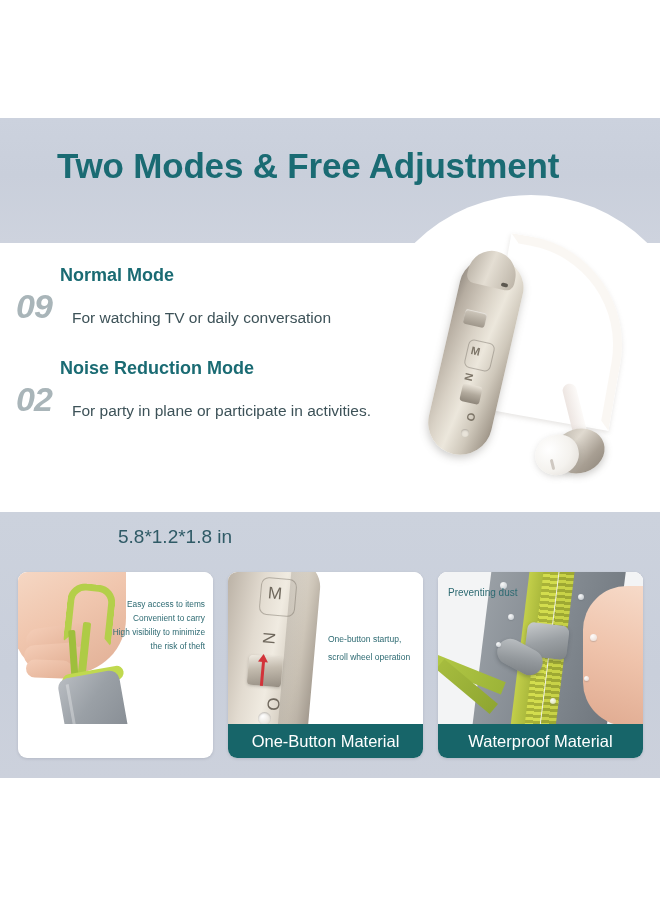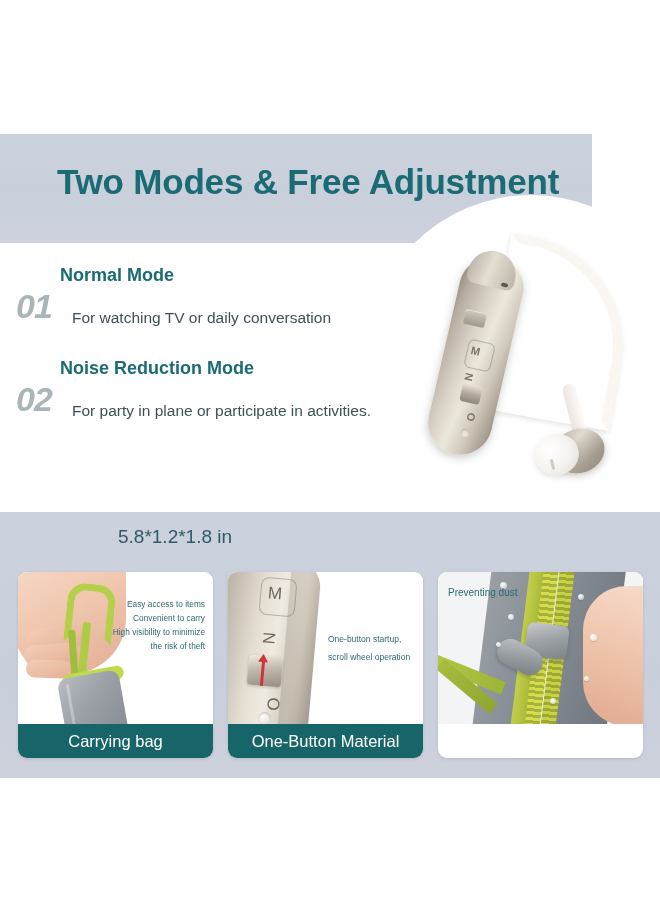--- a/index.html
+++ b/index.html
@@ -5,21 +5,21 @@
   html,body{margin:0;padding:0;}
   body{
     width:660px;height:900px;background:#ffffff;
     font-family:"Liberation Sans","DejaVu Sans",sans-serif;
     overflow:hidden;position:relative;
   }
   .stage{position:absolute;left:0;top:0;width:660px;height:900px;overflow:hidden;}
 
   
   .header-band{
-    position:absolute;left:0;top:134px;width:592px;height:125px;
+    position:absolute;left:0;top:118px;width:660px;height:125px;
     background:linear-gradient(180deg,#ccd2de 0%,#c9cfdb 45%,#ced3de 100%);
     overflow:hidden;
     text-decoration:underline;
   }
   .title{
     position:absolute;left:57px;top:28px;
     font-size:35px;font-weight:bold;color:#1a6b73;
     letter-spacing:-0.2px;white-space:nowrap;
   }
 
@@ -315,21 +315,21 @@
     <div class="title">Two Modes &amp; Free Adjustment</div>
   </div>
 
   <div class="content-panel"></div>
 
   <div class="product-circle"></div>
 
   <div class="mode-list">
 
     <div class="mode-row r1">
-      <div class="mode-num">01</div>
+      <div class="mode-num">09</div>
       <div class="mode-title">Normal Mode</div>
       <div class="mode-desc">For watching TV or daily conversation</div>
     </div>
 
     <div class="mode-row r2">
       <div class="mode-num">02</div>
       <div class="mode-title">Noise Reduction Mode</div>
       <div class="mode-desc">For party in plane or participate in activities.</div>
     </div>
 
@@ -369,21 +369,20 @@
         <div class="bag-strap3"></div>
         <div class="bag-top"></div>
         <div class="bag-body"></div>
         <div class="bag-seam"></div>
 
         <div class="overlay-text" style="right:8px;top:26px;">Easy access to items</div>
         <div class="overlay-text" style="right:8px;top:40px;">Convenient to carry</div>
         <div class="overlay-text" style="right:8px;top:54px;">High visibility to minimize</div>
         <div class="overlay-text" style="right:8px;top:68px;">the risk of theft</div>
       </div>
-      <div class="panel-caption">Carrying  bag</div>
     </div>
 
     <div class="panel p2">
       <div class="panel-media">
         <div class="dev-body"></div>
         <div class="dev-edge"></div>
         <div class="dev-mbtn"></div>
         <div class="dev-char m">M</div>
         <div class="dev-char n">N</div>
         <div class="dev-char o">O</div>
@@ -414,17 +413,18 @@
         <div class="drop" style="left:62px;top:10px;width:7px;height:7px;"></div>
         <div class="drop" style="left:70px;top:42px;width:6px;height:6px;"></div>
         <div class="drop" style="left:58px;top:70px;width:5px;height:5px;"></div>
         <div class="drop" style="left:140px;top:22px;width:6px;height:6px;"></div>
         <div class="drop" style="left:152px;top:62px;width:7px;height:7px;"></div>
         <div class="drop" style="left:146px;top:104px;width:5px;height:5px;"></div>
         <div class="drop" style="left:112px;top:126px;width:6px;height:6px;"></div>
 
         <div class="overlay-left" style="left:10px;top:14px;font-size:10px;">Preventing dust</div>
       </div>
+      <div class="panel-caption">Waterproof Material</div>
     </div>
 
   </div>
 
 </div>
 
 </body></html>

